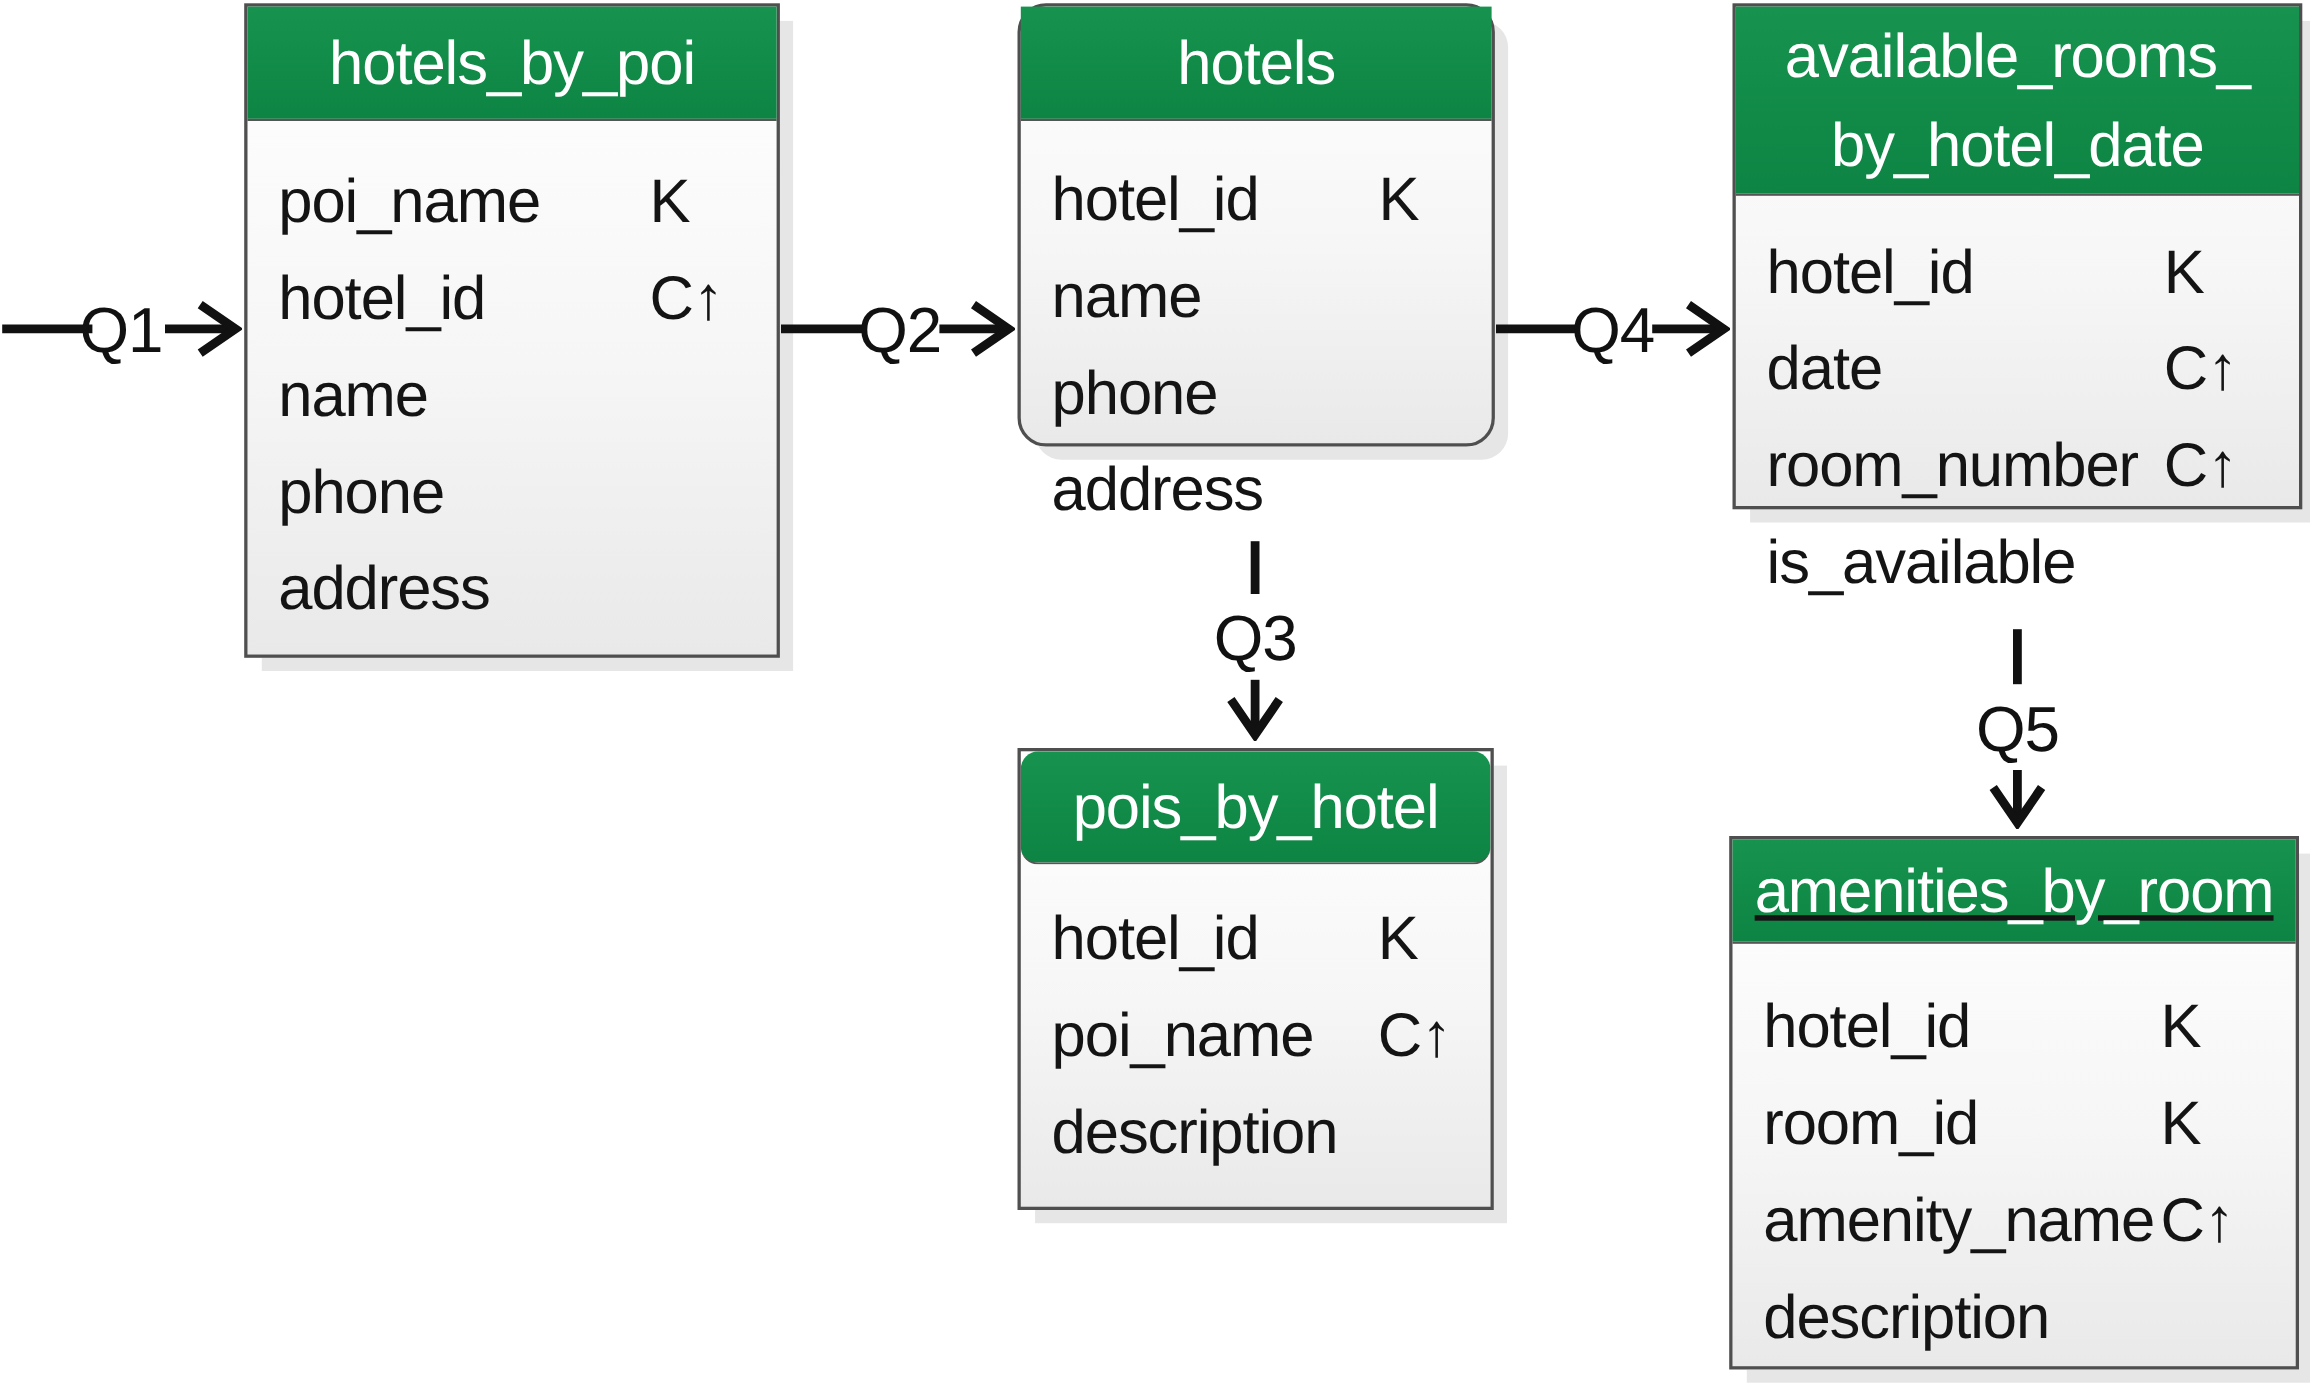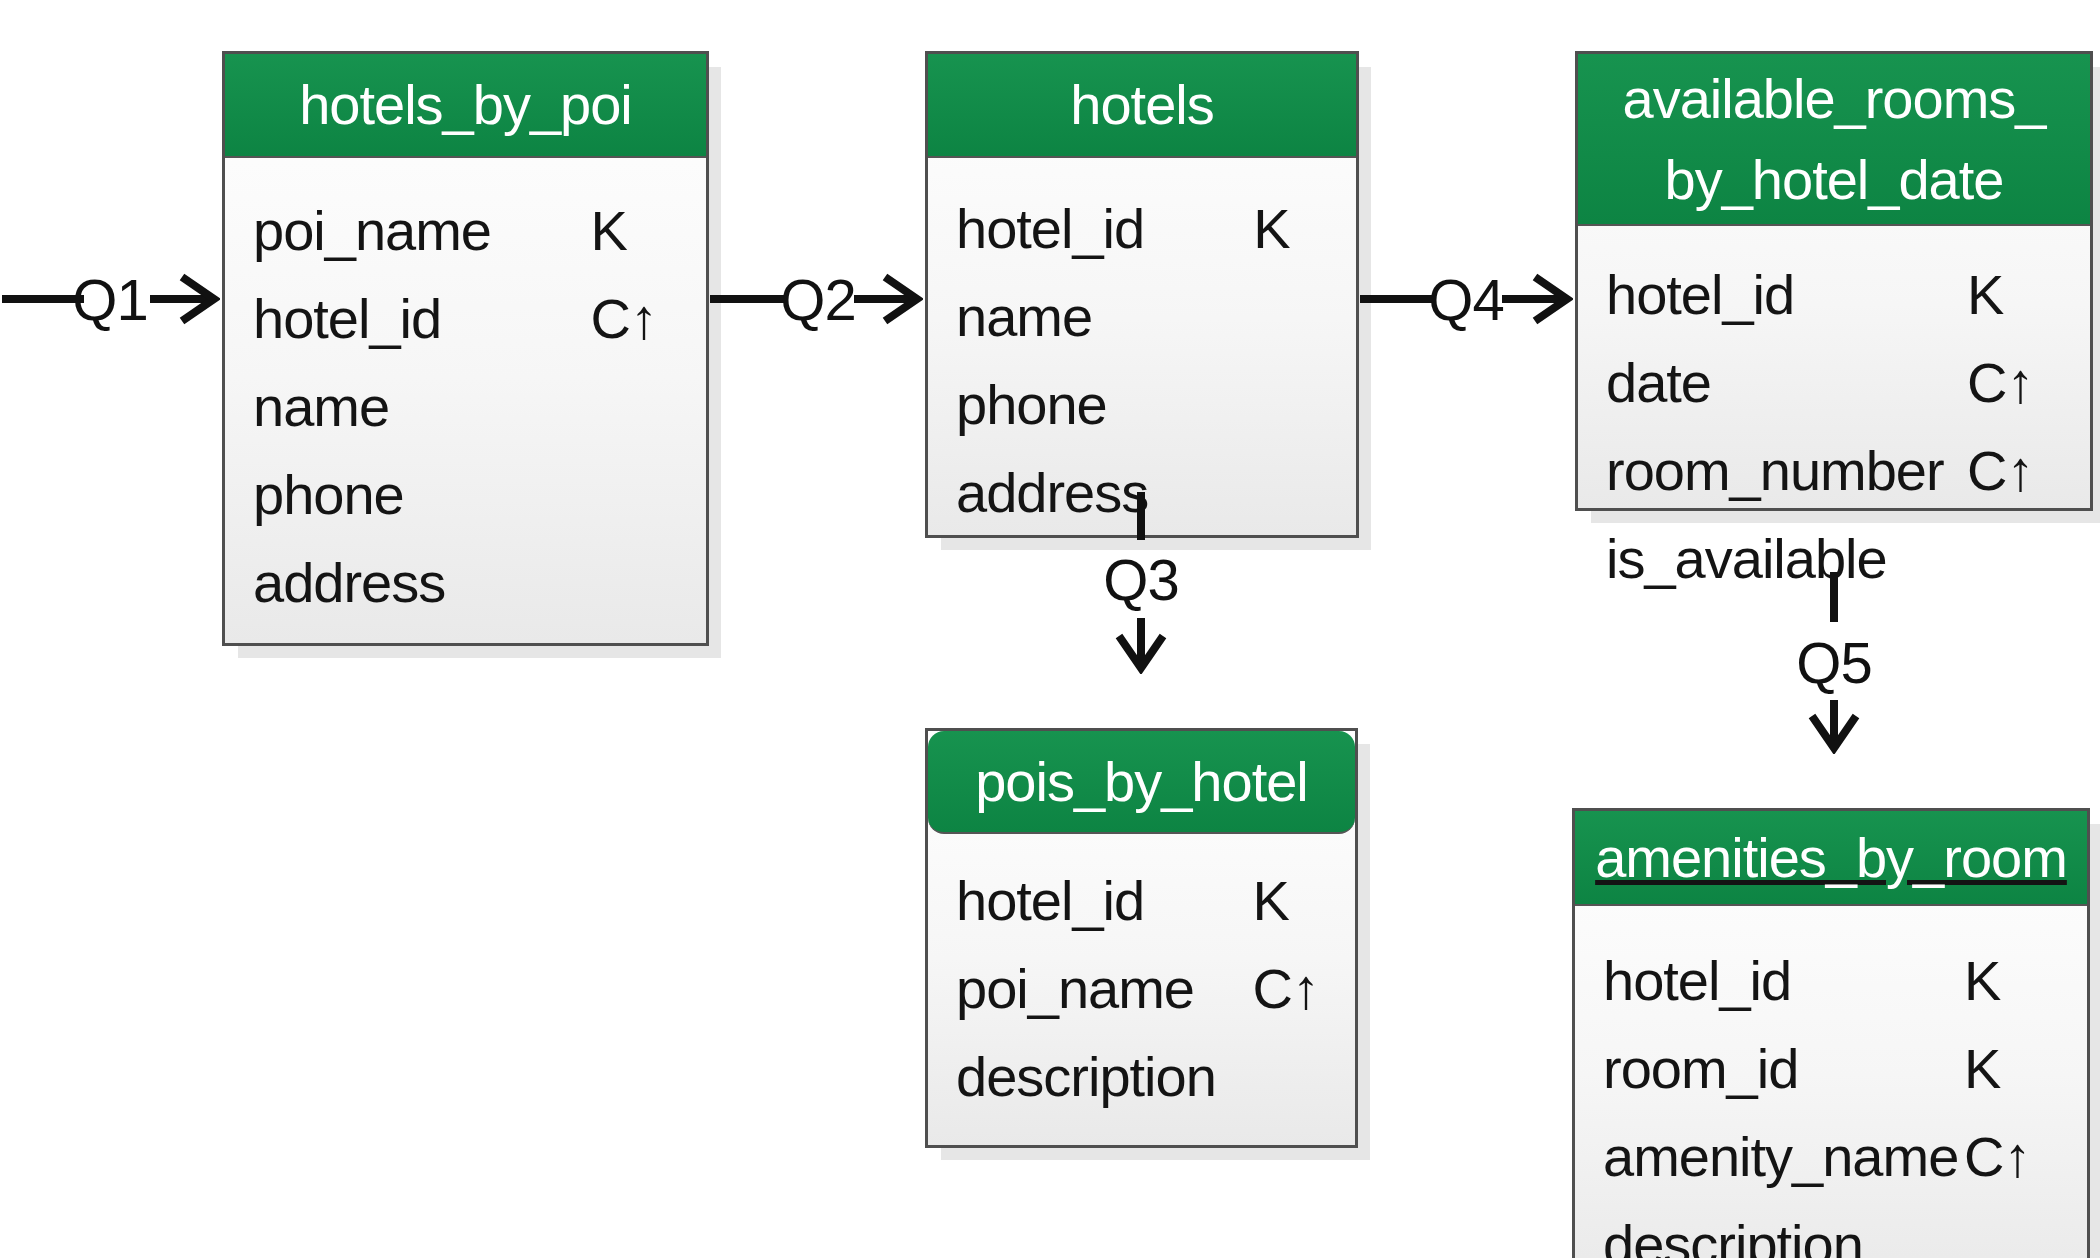--- a/index.html
+++ b/index.html
@@ -2,36 +2,36 @@
 <html><head>
 <meta charset="utf-8">
 <style>
   html,body{margin:0;padding:0;background:#ffffff;}
   body{width:2100px;height:1258px;position:relative;overflow:hidden;
        font-family:"Liberation Sans",sans-serif;color:#141414;}
   .canvas{position:absolute;inset:0;width:2100px;height:1258px;}
 
   
   .tbl{position:absolute;border:3px solid #4f4f4f;background:linear-gradient(180deg,#ffffff 0%,#f6f6f6 55%,#e9e9e9 100%);
-       box-shadow:14px 14px 0 -2px #e6e6e6;z-index:1;box-sizing:border-box;margin-top:48px;}
+       box-shadow:14px 14px 0 -2px #e6e6e6;z-index:1;box-sizing:border-box;}
   .tbl-header{background:linear-gradient(180deg,#17934f 0%,#0d8443 100%);
               border-bottom:2px solid #555555;display:flex;align-items:center;justify-content:center;}
   .tbl-title{color:#ffffff;font-size:56px;letter-spacing:-1px;text-align:center;
              white-space:pre-line;line-height:1.5;}
   .tbl-body{position:relative;}
   .row{position:relative;height:88px;display:flex;align-items:center;padding-left:35px;}
   .fname{position:absolute;left:28px;font-size:56px;letter-spacing:-1px;white-space:nowrap;}
   .fkey{position:absolute;left:76%;font-size:56px;letter-spacing:-1px;white-space:nowrap;}
 
   
   #t0{left:222px;top:3px;width:487px;height:595px;}
   #t0 .tbl-header{height:102px;}
   #t0 .tbl-body{padding-top:28px;}
 
-  #t1{left:925px;top:3px;width:434px;height:487px;}
+  #t1{left:925px;top:3px;width:434px;height:403px;border-radius:26px;}
   #t1 .tbl-header{height:102px;}
   #t1 .tbl-body{padding-top:26px;}
 
   #t2{left:1575px;top:3px;width:518px;height:460px;}
   #t2 .tbl-header{height:170px;}
   #t2 .tbl-title{line-height:1.45;}
   #t2 .tbl-body{padding-top:24px;}
 
   #t3{left:925px;top:680px;width:433px;height:420px;}
   #t3 .tbl-header{height:101px;border-radius:16px;}

